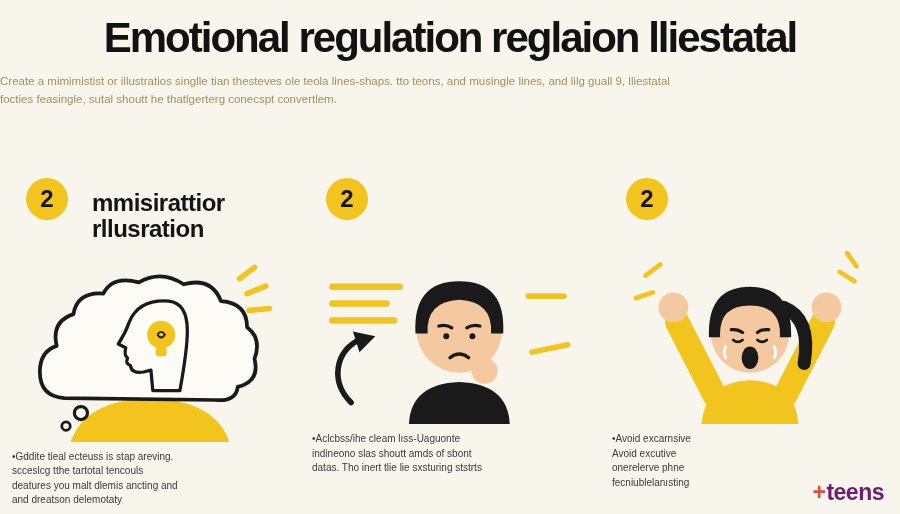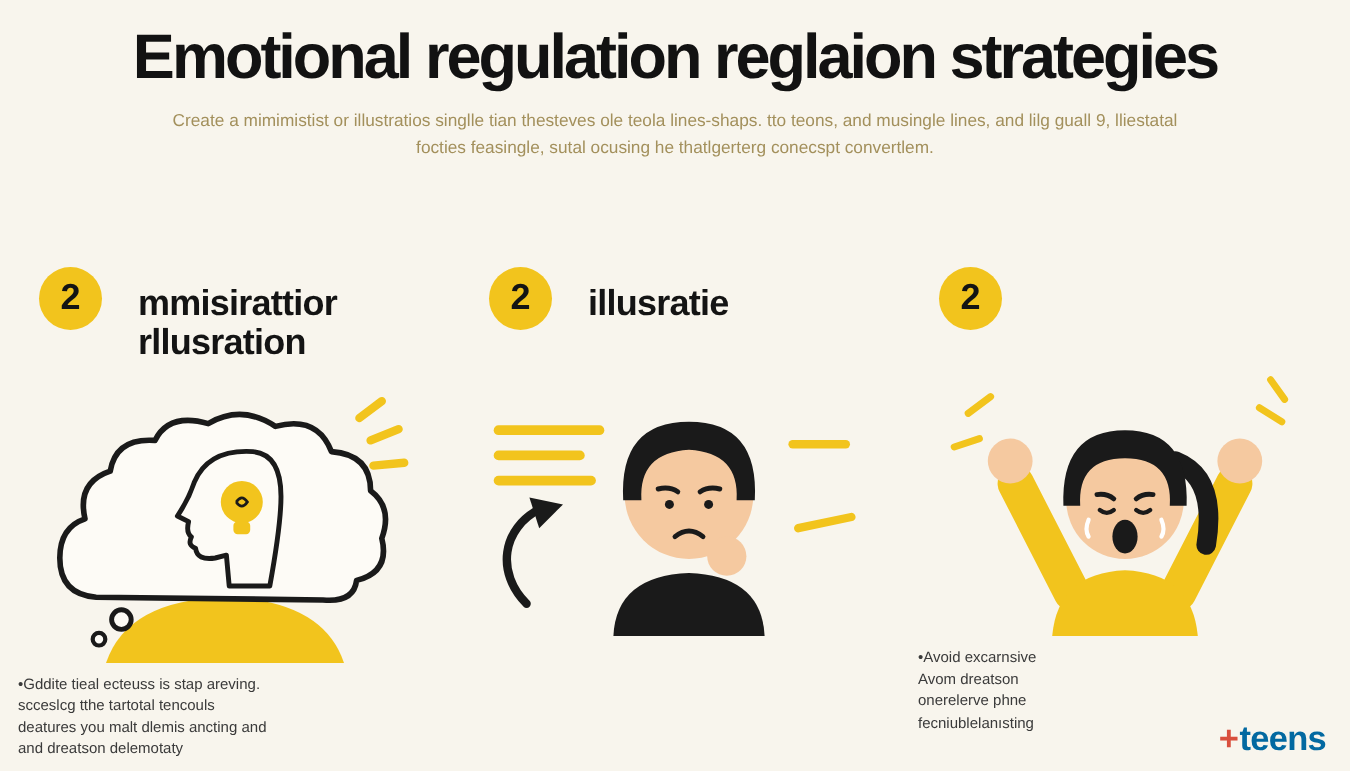--- a/index.html
+++ b/index.html
@@ -17,21 +17,20 @@
     text-align:center;
     font-size:42px;
     font-weight:800;
     letter-spacing:-2px;
     line-height:1.05;
     color:#121212;
     white-space:nowrap;
   }
   .subtitle {
     margin-top:12px;
-    text-align:center;
     font-size:11.5px;
     line-height:1.6;
     color:#A3905C;
   }
 
   .columns {
     position:absolute;
     top:156px; left:0; right:0;
     display:flex;
   }
@@ -63,32 +62,32 @@
     font-size:10px; line-height:1.45;
     color:#3A3A3A;
     white-space:pre-line;
   }
 
   .brand {
     position:absolute; right:16px; bottom:24px;
     font-size:23px; font-weight:800; letter-spacing:-0.5px;
   }
   .brand .plus { color:#D94F3D; margin-right:1px; }
-  .brand .brand-name { color:#0369a1; }
+  .brand .brand-name { color:#701a75; }
 </style>
 </head>
 <body>
 
 <div class="page">
 
-  <h1 class="title">Emotional regulation reglaion strategies</h1>
+  <h1 class="title">Emotional regulation reglaion lliestatal</h1>
 
   <div class="subtitle">
     <div>Create a mimimistist or illustratios singlle tian thesteves ole teola lines-shaps. tto teons, and musingle lines, and lilg guall 9, lliestatal</div>
-    <div>focties feasingle, sutal ocusing he thatlgerterg conecspt convertlem.</div>
+    <div>focties feasingle, sutal shoutt he thatlgerterg conecspt convertlem.</div>
   </div>
 
   <div class="columns">
 
     <section class="col">
       <div class="col-head">
         <div class="badge">2</div>
         <h2 class="heading">mmisirattior
 rllusration</h2>
       </div>
@@ -111,21 +110,20 @@
       </div>
       <p class="bullet">•Gddite tieal ecteuss is stap areving.
 scceslcg tthe tartotal tencouls
 deatures you malt dlemis ancting and
 and dreatson delemotaty</p>
     </section>
 
     <section class="col">
       <div class="col-head">
         <div class="badge">2</div>
-        <h2 class="heading">illusratie</h2>
       </div>
       <div class="illus">
         <svg viewBox="0 0 280 195" xmlns="http://www.w3.org/2000/svg">
           <g stroke="#F2C41D" stroke-width="7" stroke-linecap="round">
             <line x1="14" y1="48" x2="86" y2="48"></line>
             <line x1="14" y1="66" x2="72" y2="66"></line>
             <line x1="14" y1="84" x2="80" y2="84"></line>
           </g>
           <g stroke="#F2C41D" stroke-width="6" stroke-linecap="round">
             <line x1="224" y1="58" x2="262" y2="58"></line>
@@ -137,20 +135,23 @@
           <circle cx="150" cy="94" r="46" fill="#F5C9A0"></circle>
           <path d="M 103 98 Q 100 42 150 42 Q 200 42 197 98 L 184 98 Q 186 64 150 62 Q 114 64 116 98 Z" fill="#1A1A1A"></path>
           <path d="M 128 90 q 8 -2 14 2" stroke="#1A1A1A" stroke-width="3.5" fill="none" stroke-linecap="round"></path>
           <path d="M 158 92 q 6 -4 14 -2" stroke="#1A1A1A" stroke-width="3.5" fill="none" stroke-linecap="round"></path>
           <circle cx="136" cy="101" r="3.2" fill="#1A1A1A"></circle>
           <circle cx="164" cy="101" r="3.2" fill="#1A1A1A"></circle>
           <path d="M 140 124 Q 150 116 160 124" stroke="#1A1A1A" stroke-width="3.5" fill="none" stroke-linecap="round"></path>
           <circle cx="177" cy="138" r="14" fill="#F5C9A0"></circle>
         </svg>
       </div>
+      <p class="bullet">•Aclcbss/ihe cleam lıss-Uaguonte
+indineono slas shoutt amds of sbont
+datas. Tho inert tlie lie sxsturing ststrts</p>
     </section>
 
     <section class="col">
       <div class="col-head">
         <div class="badge">2</div>
       </div>
       <div class="illus">
         <svg viewBox="0 0 280 195" xmlns="http://www.w3.org/2000/svg">
           <g stroke="#F2C41D" stroke-width="5" stroke-linecap="round">
             <line x1="28" y1="36" x2="44" y2="24"></line>
@@ -171,21 +172,21 @@
           <path d="M 120 94 q 7 -1 12 3" stroke="#1A1A1A" stroke-width="3.5" fill="none" stroke-linecap="round"></path>
           <path d="M 148 97 q 5 -4 12 -3" stroke="#1A1A1A" stroke-width="3.5" fill="none" stroke-linecap="round"></path>
           <path d="M 122 105 q 5 4 10 0" stroke="#1A1A1A" stroke-width="3" fill="none" stroke-linecap="round"></path>
           <path d="M 148 105 q 5 4 10 0" stroke="#1A1A1A" stroke-width="3" fill="none" stroke-linecap="round"></path>
           <ellipse cx="140" cy="124" rx="9" ry="12" fill="#1A1A1A"></ellipse>
           <path d="M 114 112 q -3 7 0 12" stroke="#FFFFFF" stroke-width="3" fill="none" stroke-linecap="round"></path>
           <path d="M 166 112 q 3 7 0 12" stroke="#FFFFFF" stroke-width="3" fill="none" stroke-linecap="round"></path>
         </svg>
       </div>
       <p class="bullet">•Avoid excarnsive
-Avom dreatson
+Avoid excutive
 onerelerve phne
 fecniublelanısting</p>
     </section>
 
   </div>
 
   <div class="brand">
     <span class="plus">+</span><span class="brand-name">teens</span>
   </div>
 

